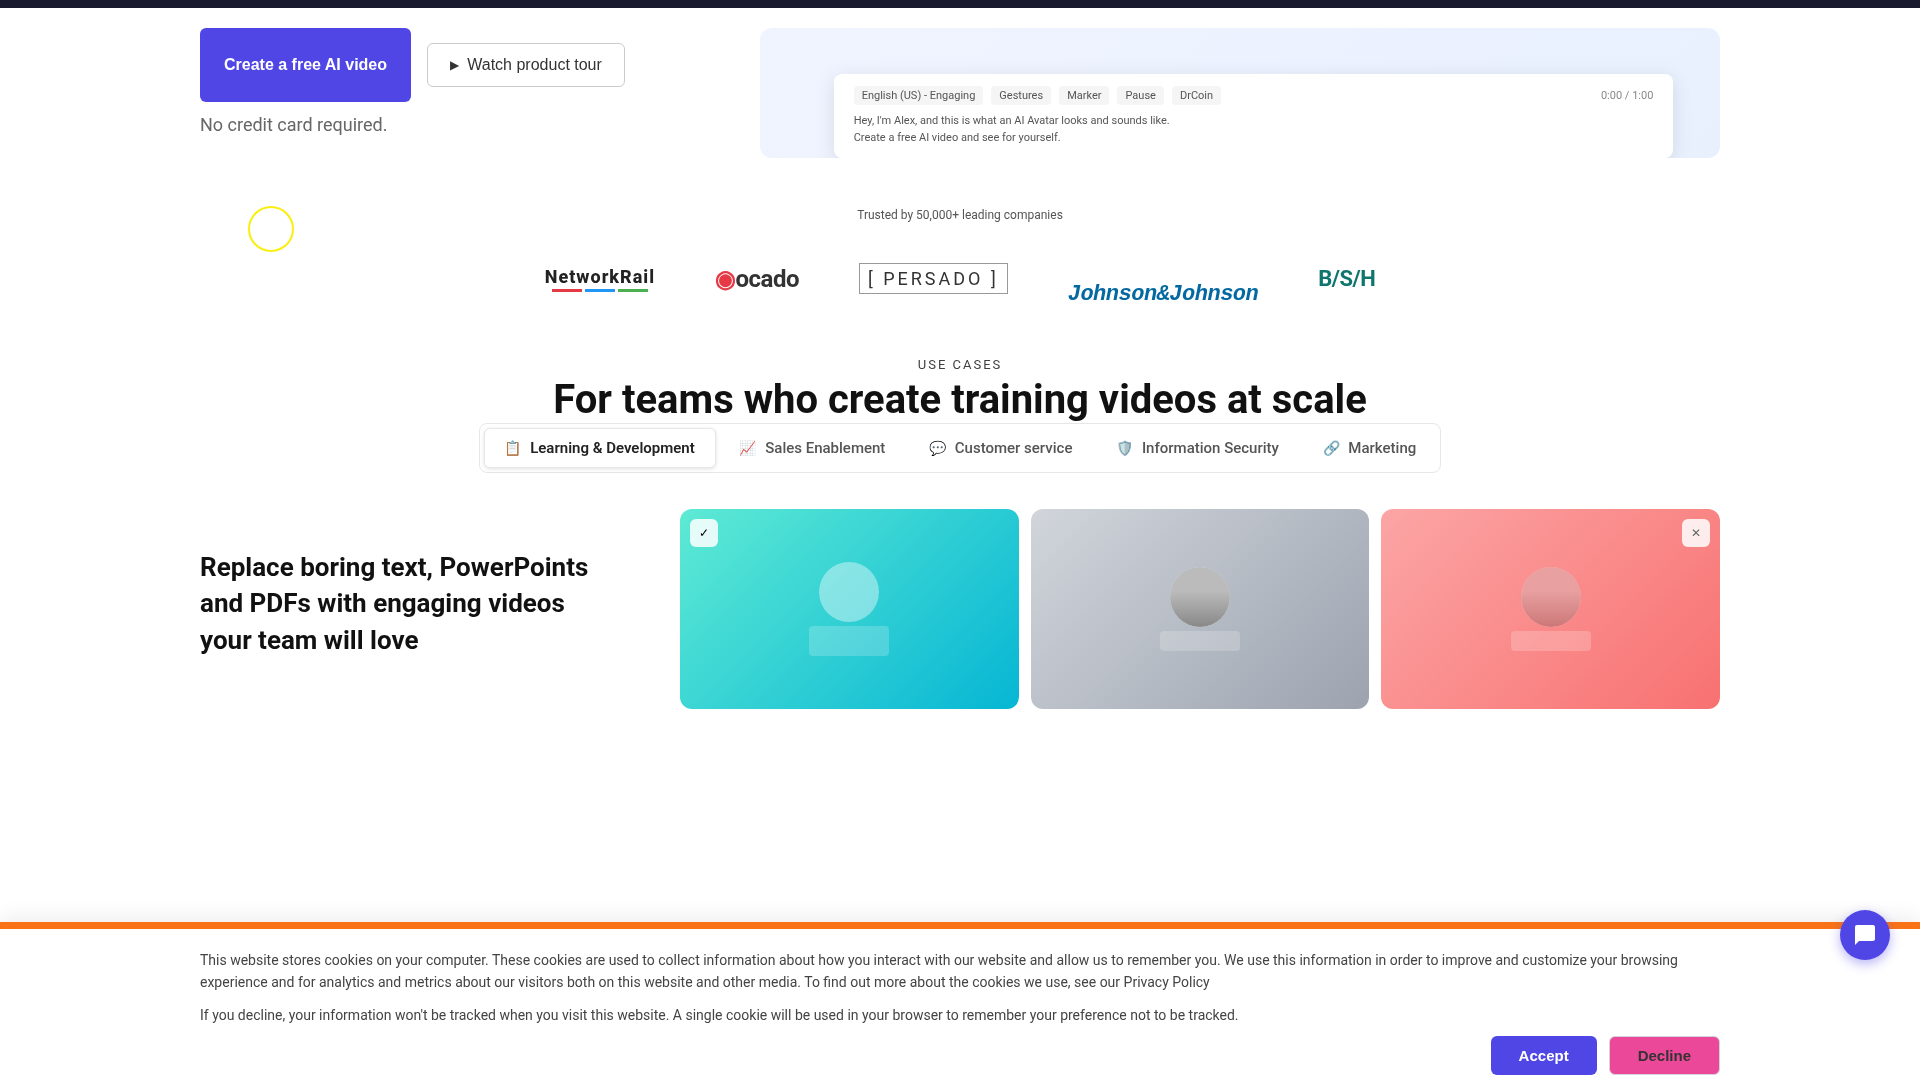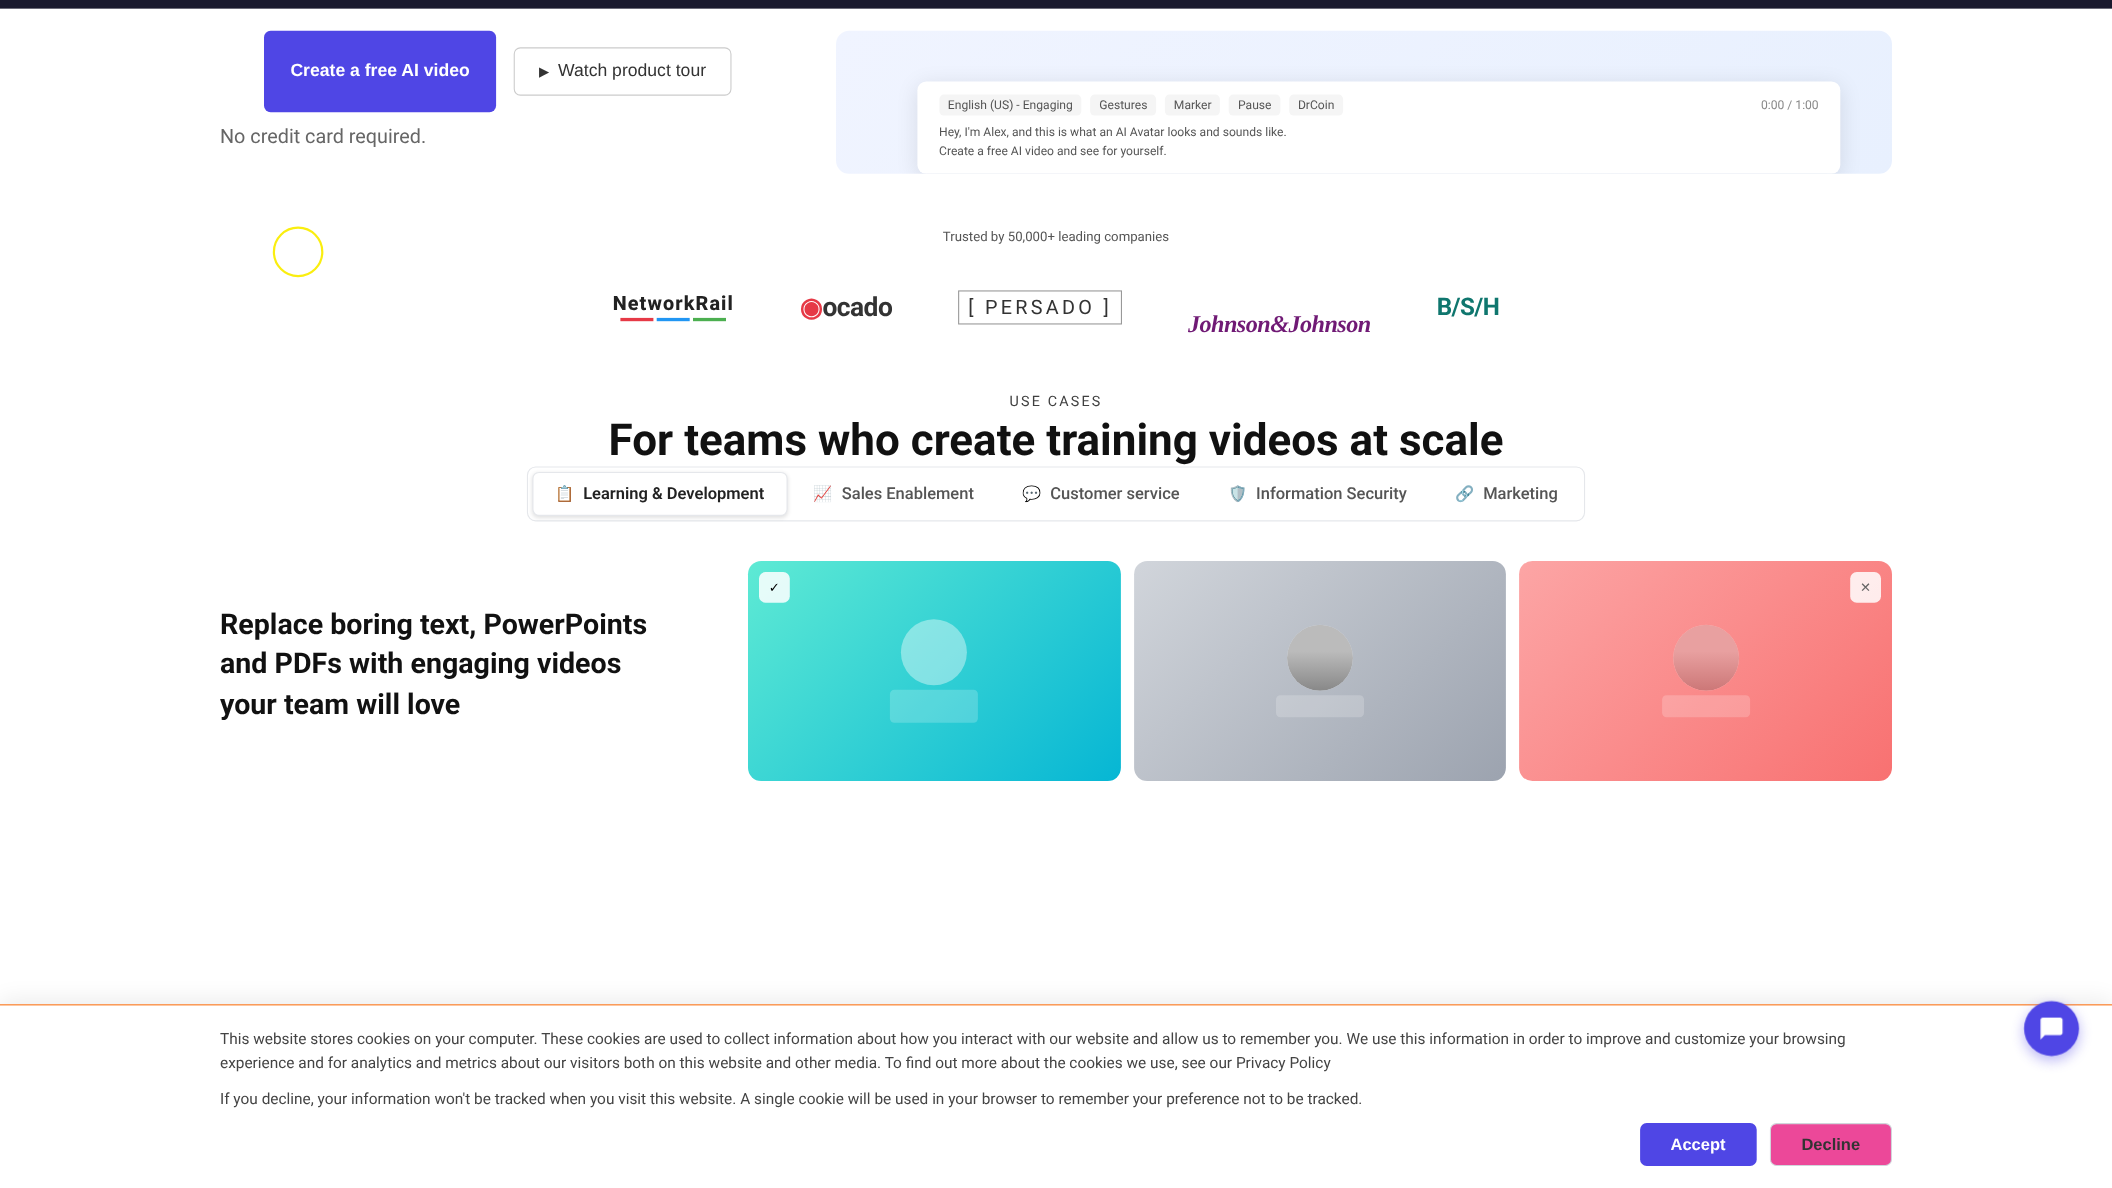--- a/index.html
+++ b/index.html
@@ -39,21 +39,20 @@
 
     .btn-create {
       background: #4f46e5;
       color: #fff;
       border: none;
       border-radius: 6px;
       padding: 28px 24px;
       font-size: 16px;
       font-weight: 600;
       cursor: pointer;
-      margin-left: 40px;
     }
 
     .btn-tour {
       background: transparent;
       border: 1.5px solid #ccc;
       border-radius: 6px;
       padding: 12px 22px;
       font-size: 16px;
       color: #333;
       cursor: pointer;
@@ -162,23 +161,23 @@
     .logo-persado {
       letter-spacing: 3px;
       font-size: 18px;
       color: #333;
       font-weight: 400;
       border: 1.5px solid #999;
       padding: 4px 8px;
     }
 
     .logo-jj {
-      font-family: Liberation Serif, serif;
+      font-family: Liberation Mono, monospace;
       font-size: 22px;
-      color: #701a75;
+      color: #0369a1;
       font-style: italic;
       margin-top: 32px;
     }
 
     .logo-bsi {
       font-size: 22px;
       color: #0f766e;
       font-weight: 700;
     }
 
@@ -325,22 +324,22 @@
       justify-content: center;
     }
 
     
     .cookie-banner {
       position: fixed;
       bottom: 0;
       left: 0;
       right: 0;
       background: #fff;
-      border-top: 1px solid #f97316;
-      padding: 20px 200px 20px;
+      border-top: 7px solid #f97316;
+      padding: 20px 200px 5px;
       z-index: 1000;
       box-shadow: 0 -4px 20px rgba(0,0,0,0.08);
     }
 
     .cookie-text {
       font-size: 14px;
       color: #444;
       line-height: 1.6;
       margin-bottom: 10px;
     }

